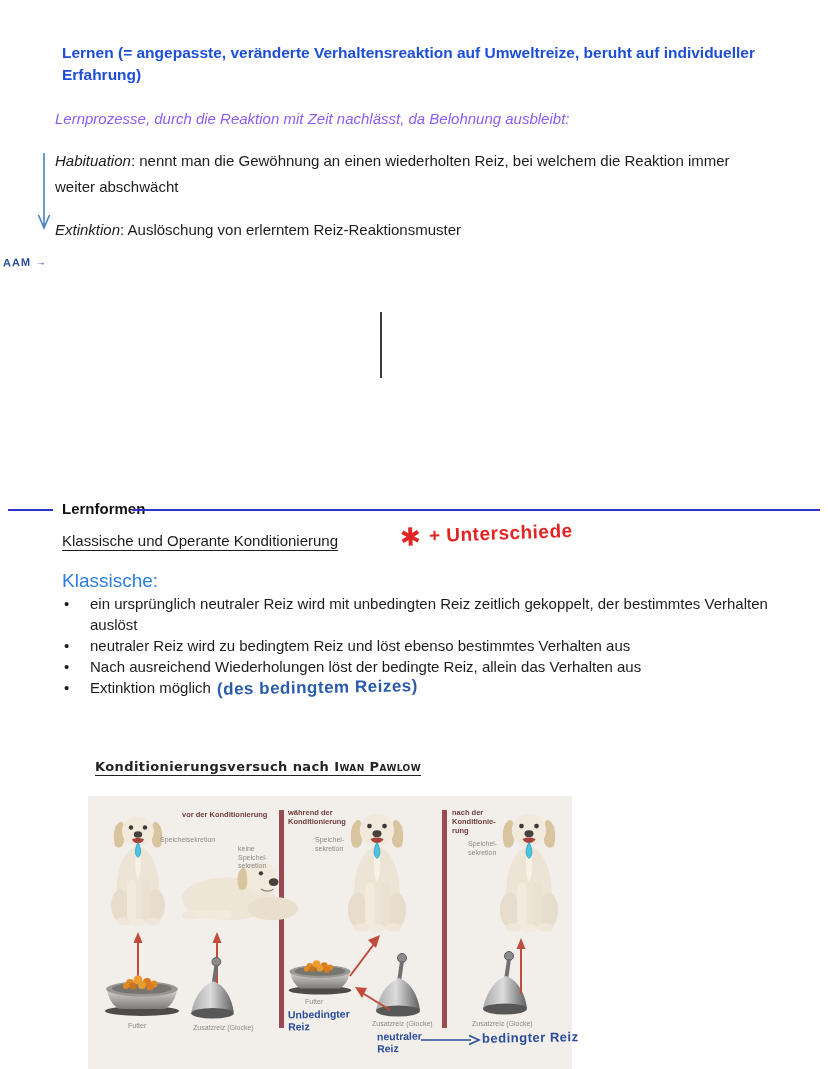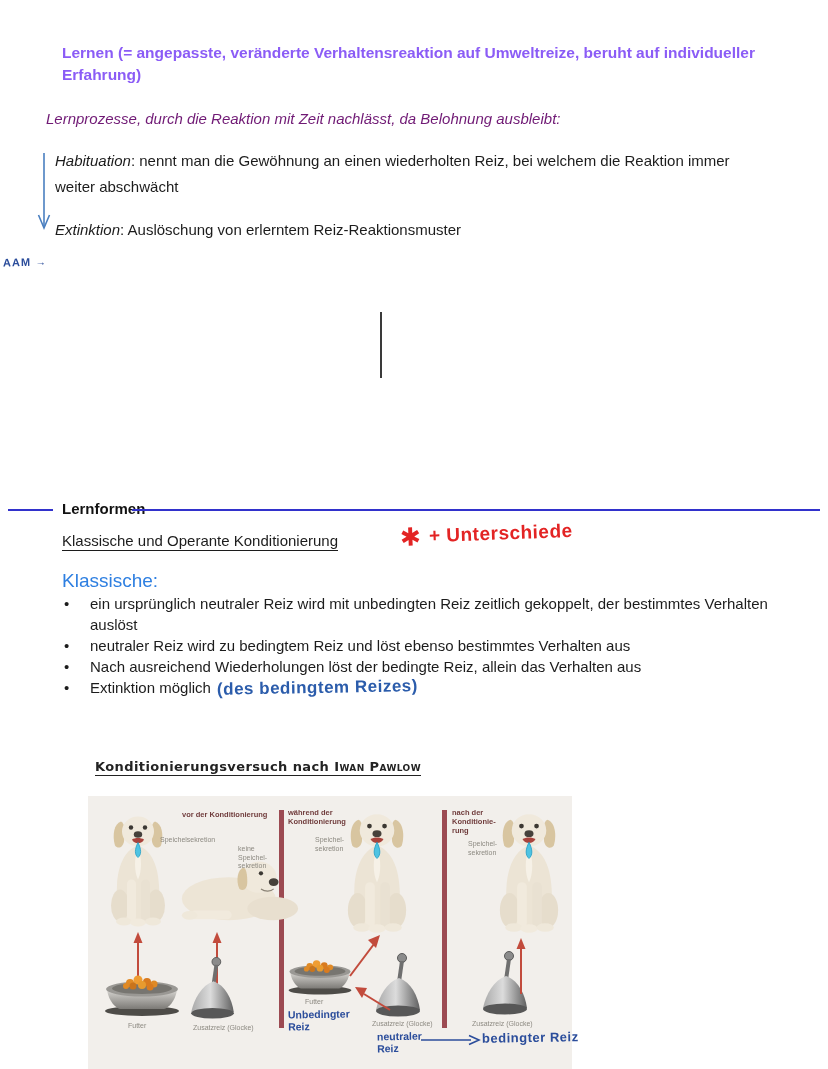--- a/index.html
+++ b/index.html
@@ -1,22 +1,22 @@
 <!DOCTYPE html>
 <html><head>
 <meta charset="utf-8">
 <style>
   html,body{margin:0;padding:0;background:#ffffff;}
   #page{
     position:relative;width:828px;height:1069px;background:#ffffff;overflow:hidden;
     font-family:"Liberation Sans",sans-serif;color:#1c1c1c;
   }
   .abs{position:absolute;}
-  .title{left:62px;top:42px;width:712px;font-size:15.5px;line-height:22px;font-weight:bold;color:#8b5cf6;}
-  .intro{left:46px;top:110px;width:700px;font-size:15px;font-style:italic;color:#701a75;}
+  .title{left:62px;top:42px;width:712px;font-size:15.5px;line-height:22px;font-weight:bold;color:#1d4ed8;}
+  .intro{left:55px;top:110px;width:700px;font-size:15px;font-style:italic;color:#8b5cf6;}
   .para{left:55px;width:690px;font-size:15px;line-height:26px;margin:0;}
   .para i{font-style:italic;}
   .habituation{top:148px;}
   .extinktion{top:217px;}
   .eeam{top:254px;}
   .erworbener{top:386px;}
   .flow-arrow{left:36px;top:152px;}
   .aam-note{left:3px;top:256px;font-size:11px;font-weight:bold;letter-spacing:1px;color:#2b4d9b;transform:rotate(-1deg);}
   .connector-line{left:380px;top:312px;width:1.5px;height:66px;background:#3a3a3a;}
   .section-line{top:509px;height:2px;background:#3232cc;}

